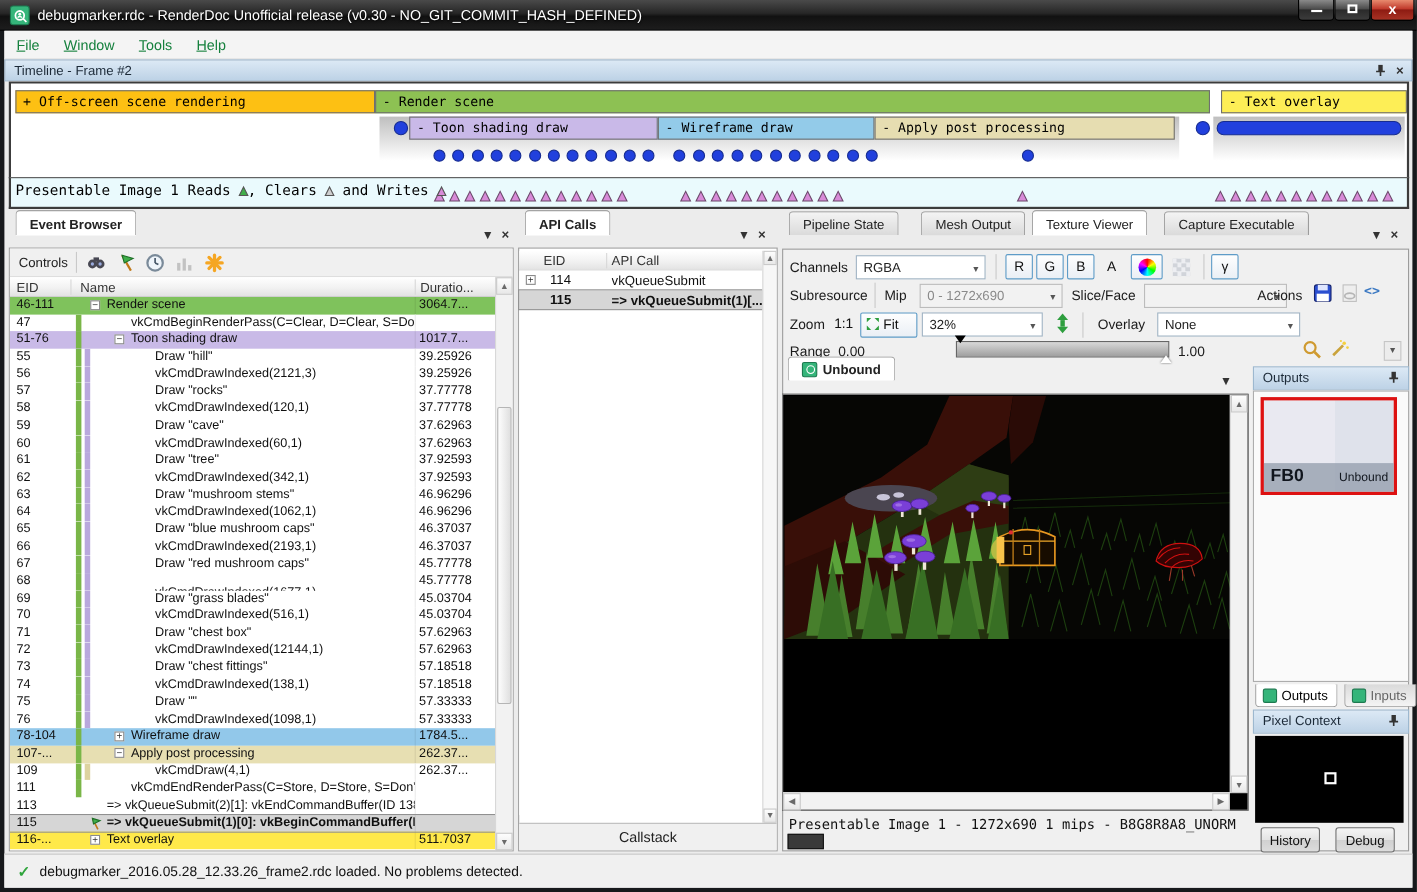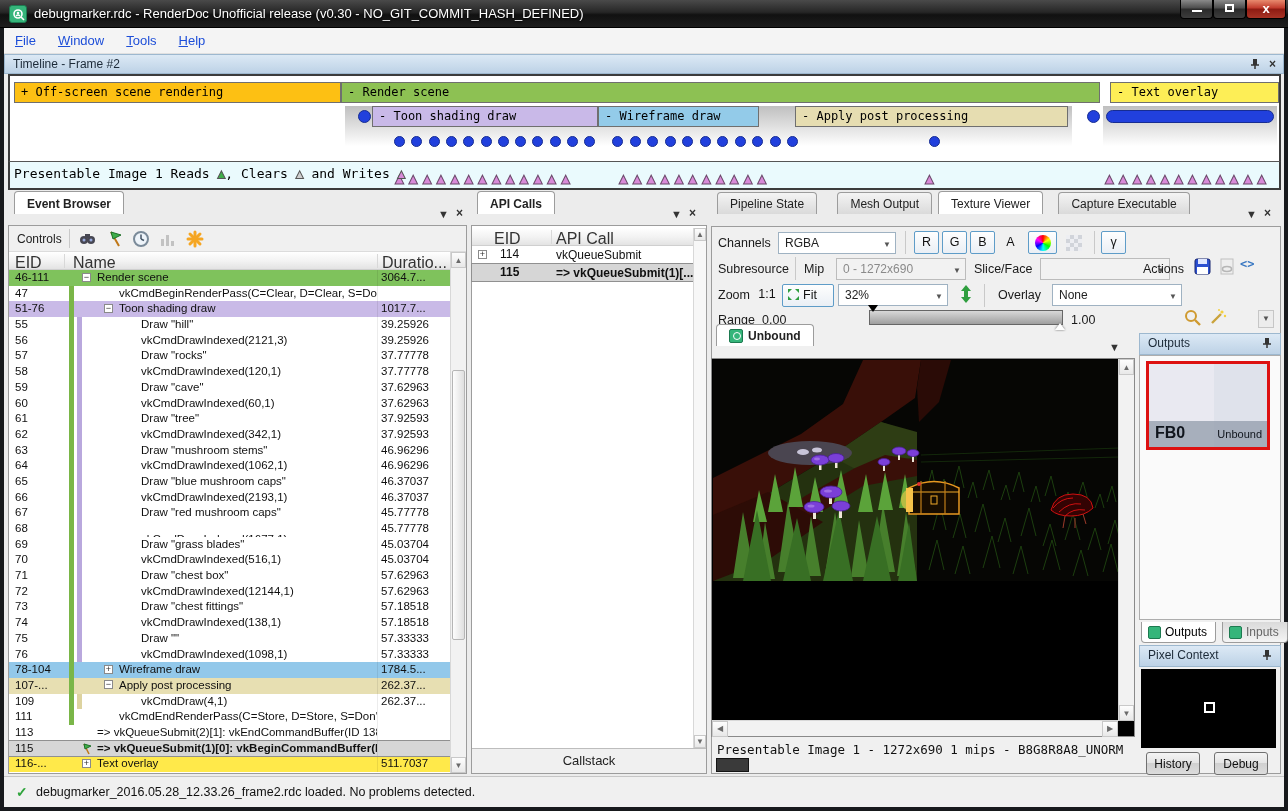--- a/index.html
+++ b/index.html
@@ -9,21 +9,21 @@
   
   .titlebar{position:absolute;left:0;top:0;width:100%;height:28px;background:linear-gradient(#4a4a4a,#262626 45%,#111 55%,#1d1d1d);border-bottom:1px solid #000}
   .title-text{position:absolute;left:34px;top:6px;color:#fff;font-size:13px;text-shadow:0 1px 2px #000}
   .app-icon{position:absolute;left:9px;top:5px;width:18px;height:18px;border-radius:3px;background:#35b57a;border:1px solid #1d7a50}
   .app-icon svg{position:absolute;left:2px;top:2px}
   .winbtn{position:absolute;top:0;height:19px;border:1px solid #000;border-top:none;background:linear-gradient(#8a8a8a,#4c4c4c 45%,#2a2a2a 50%,#3c3c3c);color:#fff;text-align:center;font-size:11px;line-height:17px;border-radius:0 0 4px 4px}
   .winbtn.close{background:linear-gradient(#e88a6e,#c0392b 45%,#8e1b12 50%,#a83325)}
   
   .frame{position:absolute;left:4px;top:28px;width:1280px;height:779px;background:#ececec}
   .menubar{position:absolute;left:4px;top:28px;width:1280px;height:26px;background:#f4f4f4;border-bottom:1px solid #e0e0e0}
-  .menu-item{display:inline-block;padding:5px 11px 0 11px;font-size:13px;color:#1d4ed8;height:26px}
+  .menu-item{display:inline-block;padding:5px 11px 0 11px;font-size:13px;color:#15803d;height:26px}
   .dockhdr{background:linear-gradient(#dce9f5,#bdd2e6);border:1px solid #9db8cf;font-size:12px;color:#1c2a38;padding:2px 0 0 8px}
   .pin,.xicon{position:absolute;top:3px;color:#333;font-size:12px;line-height:12px}
   
   .tl-box{position:absolute;left:8px;top:74px;width:1273px;height:88px;background:#fff;border:2px solid #3c3c3c;border-bottom:1px solid #3c3c3c}
   .tl-legend{position:absolute;left:8px;top:161px;width:1273px;height:29px;background:#eafafd;border:2px solid #3c3c3c;border-top:1px solid #555}
   .tl-bar{position:absolute;height:21px;border:1px solid #636363;font-family:"DejaVu Sans Mono",monospace;font-size:12px;line-height:19px;padding-left:6px;color:#000;white-space:nowrap;overflow:hidden}
   .tl-grad{position:absolute;background:linear-gradient(#bfbfbf,#ffffff 80%)}
   .tl-dot{position:absolute;border-radius:50%;background:#2140dd;border:1px solid #162c92}
   .tl-pill{position:absolute;height:13px;border-radius:7px;background:#2140dd;border:1px solid #162c92}
   .tri-row{position:absolute;font-size:15px;color:#d88ad8;-webkit-text-stroke:1px #6b4a6b;letter-spacing:-1px;white-space:nowrap;line-height:14px}
@@ -35,21 +35,21 @@
   .tab.active{background:#fff;font-weight:bold;padding-top:5px;z-index:2}
   .tab .ticon{display:inline-block;width:14px;height:14px;border-radius:2px;background:#35b57a;border:1px solid #1d7a50;vertical-align:-3px;margin-right:5px;position:relative}
   .tab .ticon:after{content:"";position:absolute;left:3px;top:2px;width:6px;height:6px;border:1.5px solid #fff;border-radius:50%}
   .strip-icons{position:absolute;font-size:11px;color:#333}
   .panel-body{position:absolute;border:1px solid #9c9c9c;background:#fff}
   
   .eb-toolbar{position:absolute;left:9px;top:226px;width:457px;height:26px;background:#f0f0f0;border-bottom:1px solid #dcdcdc;font-size:12px;color:#222}
   .eb-toolbar .lbl{position:absolute;left:8px;top:6px}
   .tbicon{position:absolute;top:3px;width:20px;height:20px}
   .vsep{position:absolute;width:1px;background:#c9c9c9;top:3px;bottom:3px}
-  .colhdr{position:absolute;background:linear-gradient(#ffffff,#f2f2f2 55%,#e3e3e3);border-bottom:1px solid #cfcfcf;font-size:16px;color:#333}
+  .colhdr{position:absolute;background:linear-gradient(#ffffff,#f2f2f2 55%,#e3e3e3);border-bottom:1px solid #cfcfcf;font-size:12px;color:#333}
   .colhdr .c{position:absolute;top:2px;border-right:1px solid #d8d8d8;height:14px;padding-right:4px}
   .ebrow{display:flex;height:15.69px;font-size:11.5px;color:#101010;white-space:nowrap}
   .ebrow .eid{width:56px;padding:1px 0 0 6px;overflow:hidden;flex:none}
   .ebrow .nm{flex:1;position:relative;padding-top:1px;overflow:hidden}
   .ebrow .dur{width:73px;padding:1px 0 0 3px;border-left:1px solid #ececec;flex:none;overflow:hidden}
   .vbar{position:absolute;top:0;bottom:0;width:5px}
   .expbox{position:absolute;top:2.5px;width:9px;height:9px;border:1px solid #8a8a8a;background:#fff;font-size:9px;line-height:7px;text-align:center;color:#333}
   .flagmini{position:absolute;top:1px;width:13px;height:12px}
   .scrollbar{position:absolute;background:#f2f2f2;border-left:1px solid #d8d8d8}
   .sb-btn{position:absolute;left:0;width:100%;height:16px;background:linear-gradient(#fdfdfd,#e8e8e8);border:1px solid #c9c9c9;color:#6a6a6a;font-size:8px;text-align:center;line-height:15px}
@@ -119,21 +119,21 @@
 
   <div class="tl-box"></div>
   <div class="tl-legend"></div>
   <div id="tl-layer" class="abs" style="left:0;top:0;width:1288px;height:811px;pointer-events:none">
       <div class="tl-grad" style="left: 345px; top: 106px; width: 727px; height: 50px;"></div>
       <div class="tl-grad" style="left: 1103px; top: 106px; width: 174px; height: 50px;"></div>
       <div class="tl-bar" style="left: 14px; top: 82px; width: 327px; background: rgb(253, 192, 19); border-color: rgb(111, 111, 111);">+ Off-screen scene rendering</div>
       <div class="tl-bar" style="left: 341px; top: 82px; width: 759px; background: rgb(141, 193, 83); border-color: rgb(111, 111, 111);">- Render scene</div>
       <div class="tl-bar" style="left: 1110px; top: 82px; width: 169px; background: rgb(253, 238, 86); border-color: rgb(111, 111, 111);">- Text overlay</div>
       <div class="tl-bar" style="left: 372px; top: 106px; width: 226px; background: rgb(201, 185, 232); border-color: rgb(111, 111, 111);">- Toon shading draw</div>
-      <div class="tl-bar" style="left: 598px; top: 106px; width: 161px; background: rgb(147, 203, 233); border-color: rgb(111, 111, 111);">- Wireframe draw</div>
+      <div class="tl-bar" style="left: 598px; top: 106px; width: 197px; background: rgb(147, 203, 233); border-color: rgb(111, 111, 111);">- Wireframe draw</div>
       <div class="tl-bar" style="left: 795px; top: 106px; width: 273px; background: rgb(230, 221, 177); border-color: rgb(111, 111, 111);">- Apply post processing</div>
       <div class="tl-dot" style="left: 358px; top: 110px; width: 13px; height: 13px;"></div>
       <div class="tl-dot" style="left: 1087px; top: 110px; width: 13px; height: 13px;"></div>
       <div class="tl-pill" style="left: 1106px; top: 110px; width: 168px;"></div>
       <div class="tl-dot" style="left: 394px; top: 136px; width: 11px; height: 11px;"></div>
       <div class="tl-dot" style="left: 411.3px; top: 136px; width: 11px; height: 11px;"></div>
       <div class="tl-dot" style="left: 428.6px; top: 136px; width: 11px; height: 11px;"></div>
       <div class="tl-dot" style="left: 445.9px; top: 136px; width: 11px; height: 11px;"></div>
       <div class="tl-dot" style="left: 463.2px; top: 136px; width: 11px; height: 11px;"></div>
       <div class="tl-dot" style="left: 480.5px; top: 136px; width: 11px; height: 11px;"></div>

